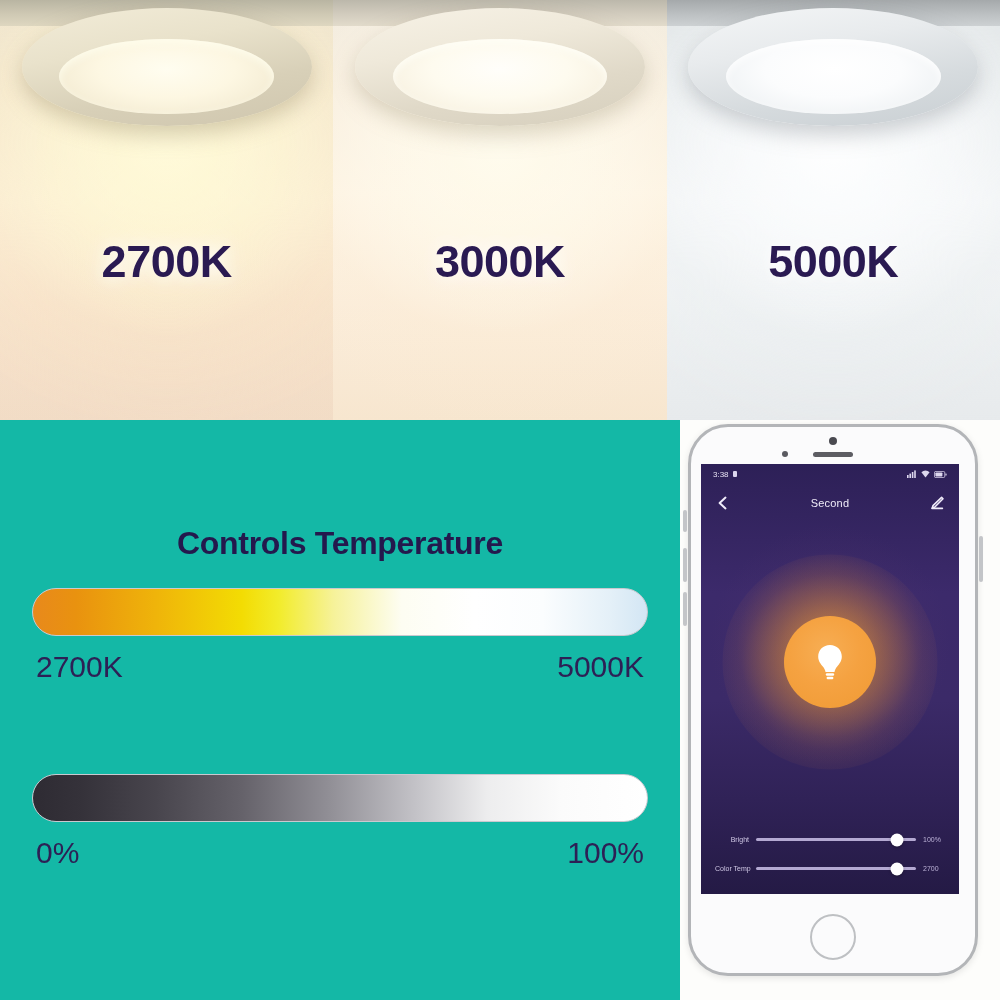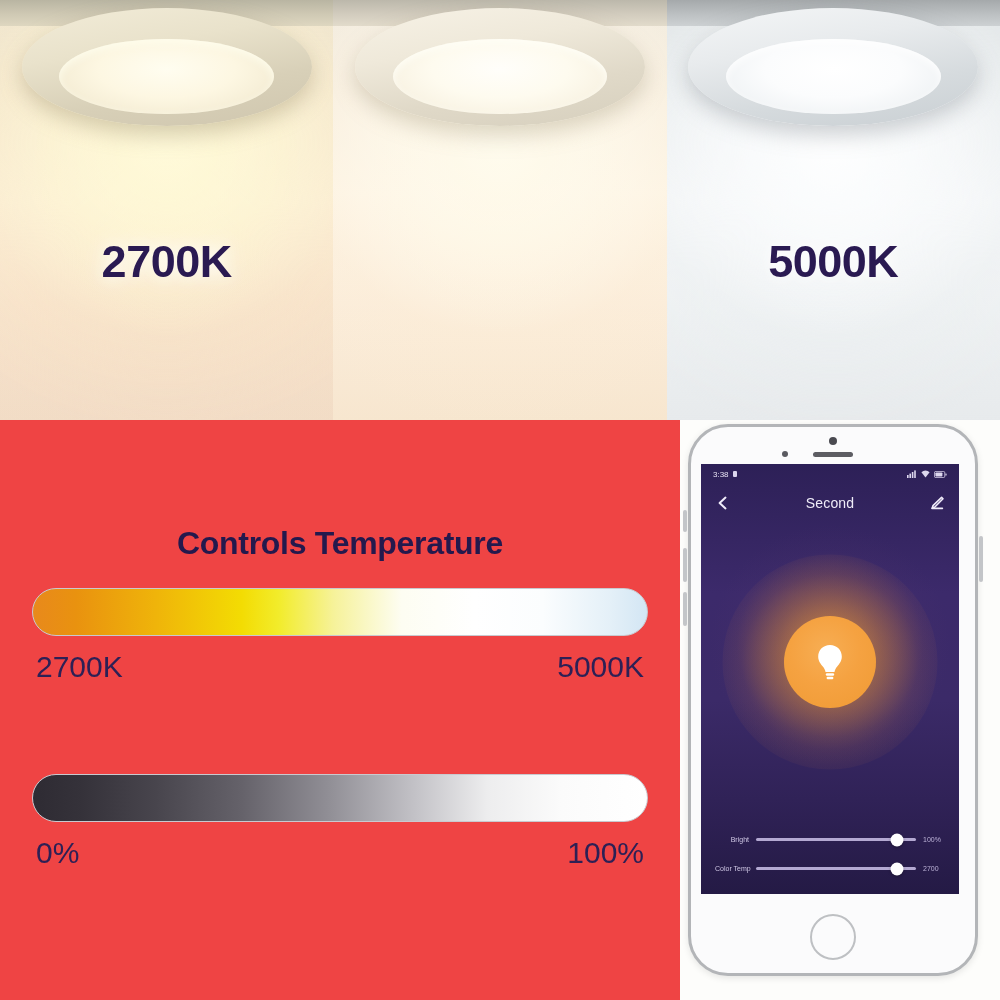--- a/index.html
+++ b/index.html
@@ -137,21 +137,21 @@
     font-family: "Liberation Sans", sans-serif;
   }
 
   
   #controls-area {
     position: absolute;
     left: 0;
     top: 420px;
     width: 680px;
     height: 580px;
-    background: #ef4444;
+    background: #14b8a6;
   }
 
   .control-block { position: absolute; left: 0; width: 680px; }
 
   .control-title {
     text-align: center;
     font-size: 32px;
     font-weight: bold;
     color: #24194d;
     letter-spacing: -0.3px;
@@ -289,21 +289,21 @@
     left: 0; right: 0; top: 22px;
     height: 34px;
     display: flex;
     align-items: center;
     justify-content: space-between;
     padding: 0 14px;
     box-sizing: border-box;
   }
   .nav-title {
     color: #efecf8;
-    font-size: 14px;
+    font-size: 11px;
     font-family: "Liberation Sans", sans-serif;
     letter-spacing: 0.2px;
   }
   .nav-icon { width: 16px; height: 16px; display:block; }
 
   .bulb-wrap {
     position: absolute;
     left: 50%;
     top: 152px;
     transform: translateX(-50%);
@@ -398,20 +398,21 @@
   </div>
 
   <div class="temp-panel fix-3000">
     <div class="panel-wash wash-3000"></div>
     <div class="ceiling-band band-3000"></div>
     <div class="light-cone cone-3000"></div>
     <div class="fixture">
       <div class="fixture-rim"></div>
       <div class="fixture-lens"></div>
     </div>
+    <div class="kelvin-label">3000K</div>
   </div>
 
   <div class="temp-panel fix-5000">
     <div class="panel-wash wash-5000"></div>
     <div class="ceiling-band band-5000"></div>
     <div class="light-cone cone-5000"></div>
     <div class="fixture">
       <div class="fixture-rim"></div>
       <div class="fixture-lens"></div>
     </div>

